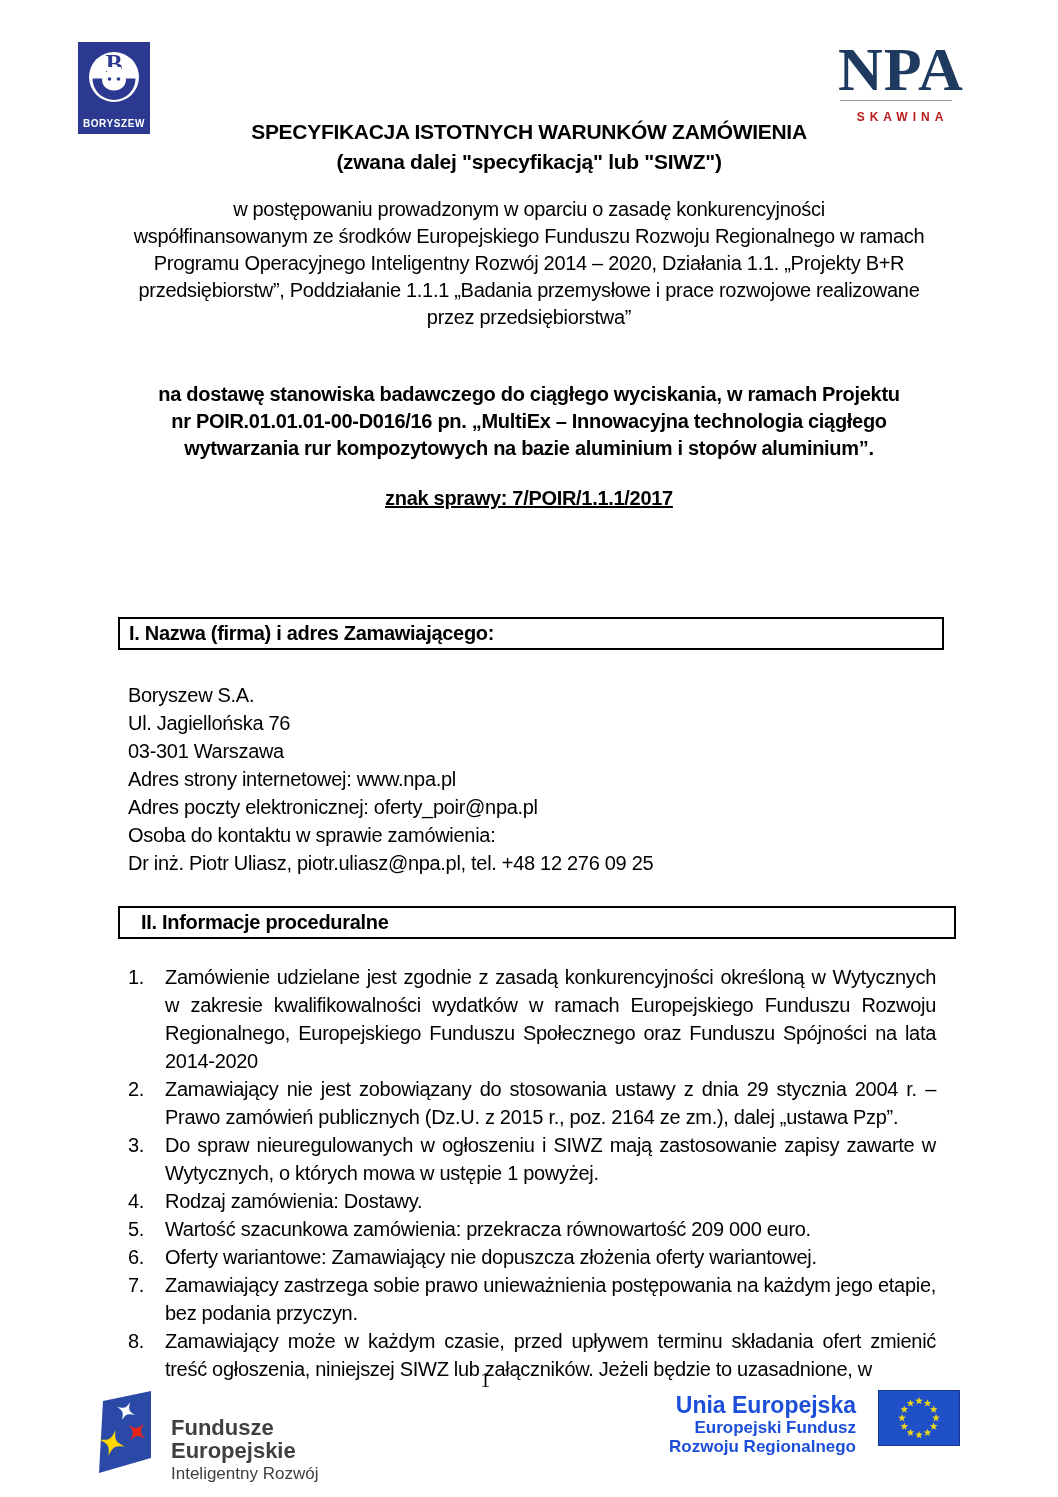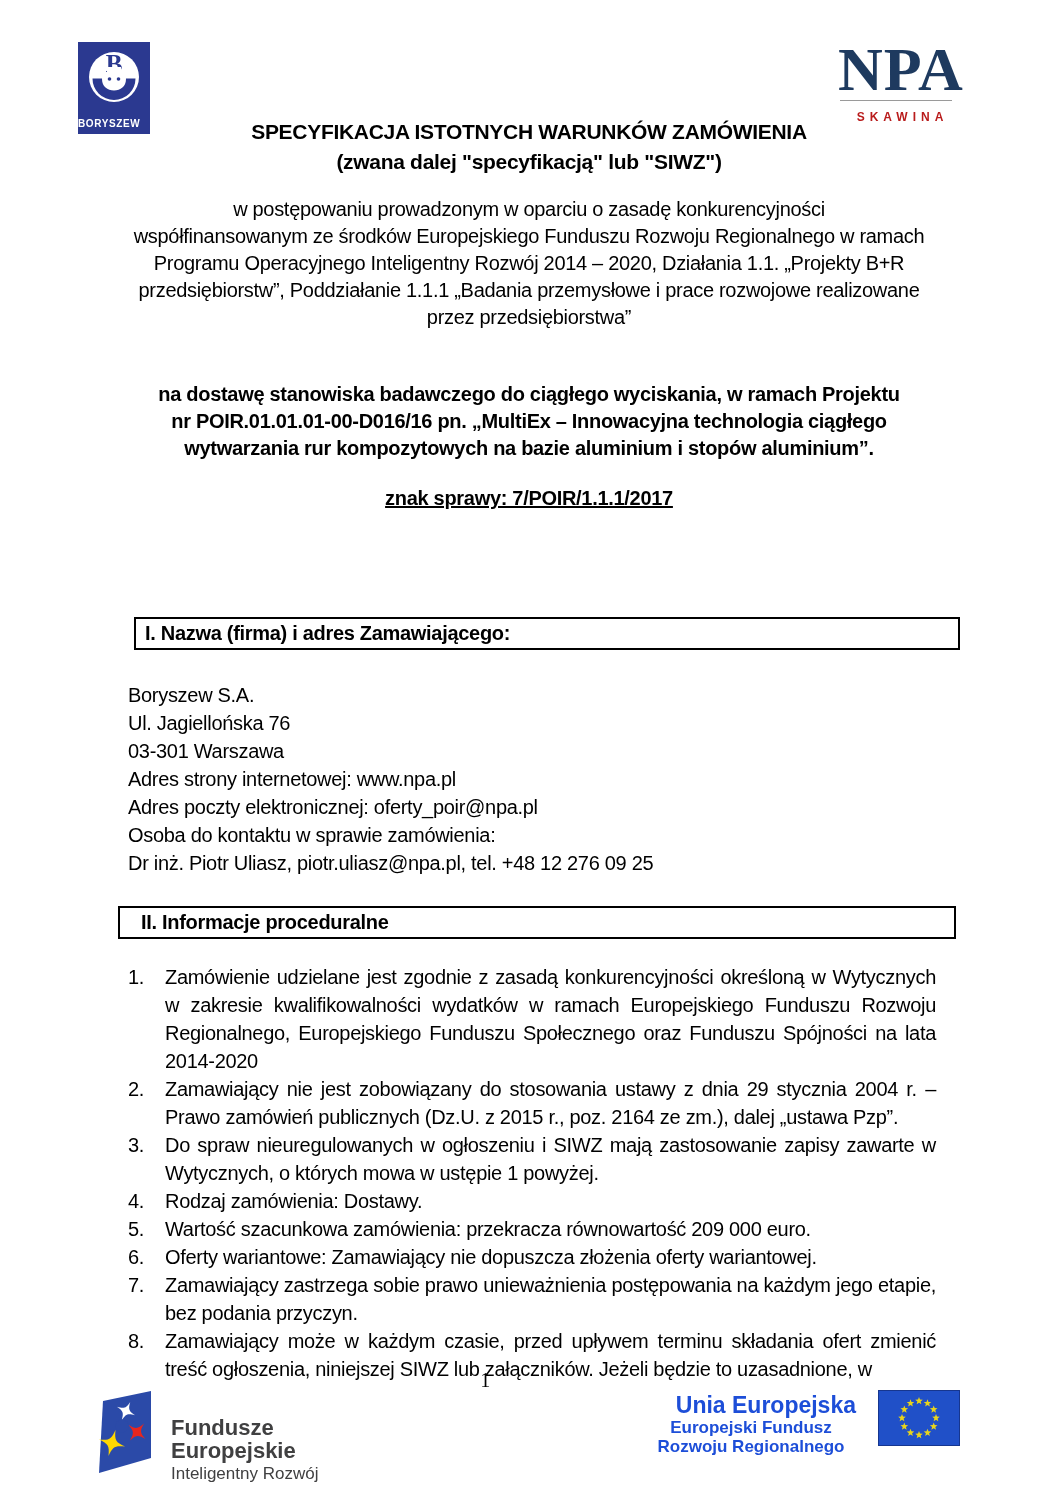--- a/index.html
+++ b/index.html
@@ -4,60 +4,60 @@
 <style>
   html,body{margin:0;padding:0;background:#ffffff;}
   .page{
     position:relative;width:1058px;height:1497px;background:#fff;
     font-family:"Liberation Sans","DejaVu Sans",sans-serif;color:#000;
     letter-spacing:-0.3px;overflow:hidden;
   }
   
   .bor-logo{position:absolute;left:78px;top:42px;width:72px;height:92px;}
   .bor-logo svg{display:block;}
-  .bor-text{position:absolute;left:0;bottom:5px;width:100%;
+  .bor-text{position:absolute;left:0;bottom:5px;width:100%;text-align:center;
     color:#fff;font-weight:bold;font-size:10px;letter-spacing:0.6px;}
   .npa-logo{position:absolute;left:838px;top:46px;width:116px;text-align:center;}
   .npa-word{font-family:"Liberation Serif","DejaVu Serif",serif;font-weight:bold;
     font-size:62px;line-height:46px;color:#1e3a5f;letter-spacing:1px;}
   .npa-rule{height:1px;background:#9a9a9a;margin:8px 2px 9px 2px;}
   .npa-sub{font-size:12px;font-weight:bold;color:#b91c1c;letter-spacing:5px;margin-left:13px;}
   
   .doc-title{position:absolute;left:0;top:117px;width:100%;text-align:center;
     font-weight:bold;font-size:21px;line-height:30px;}
   .intro{position:absolute;left:104px;top:196px;width:850px;text-align:center;
     font-size:20px;line-height:27px;}
   .subject{position:absolute;left:119px;top:381px;width:820px;text-align:center;
     font-weight:bold;font-size:20px;line-height:27px;}
   .case-number{position:absolute;left:0;top:487px;width:100%;text-align:center;
     font-weight:bold;font-size:20px;text-decoration:underline;}
   
   .section-box{position:absolute;left:118px;width:813px;border:2px solid #000;
     height:29px;line-height:29px;padding-left:9px;font-weight:bold;font-size:20px;background:#fff;}
-  .box-1{top:617px;margin-left:16px;}
+  .box-1{top:617px;}
   .box-2{top:906px;padding-left:21px;}
   
   .address{position:absolute;left:128px;top:681px;font-size:20px;line-height:28px;}
   
   .proc-list{position:absolute;left:128px;top:963px;width:808px;font-size:20px;line-height:28px;}
   .proc-item{display:flex;}
   .proc-num{flex:0 0 37px;}
   .proc-text{flex:1;text-align:justify;}
   
   .page-num{position:absolute;left:470px;top:1369px;width:30px;text-align:center;
     font-family:"Liberation Serif","DejaVu Serif",serif;font-size:20px;}
   .fe-logo{position:absolute;left:95px;top:1388px;display:flex;}
   .fe-flag{width:62px;height:88px;}
   .fe-text{margin-left:14px;margin-top:28px;color:#404041;}
   .fe-l1,.fe-l2{font-weight:bold;font-size:22px;line-height:23px;letter-spacing:0;}
   .fe-l3{font-size:17px;line-height:24px;letter-spacing:0;}
   .eu-block{position:absolute;left:646px;top:1390px;display:flex;align-items:flex-start;}
   .eu-text{width:210px;text-align:right;color:#1d4ed8;margin-top:2px;}
   .eu-l1{font-weight:bold;font-size:23px;line-height:26px;letter-spacing:0;}
-  .eu-l2,.eu-l3{font-weight:bold;font-size:17px;line-height:19px;letter-spacing:0;text-align:center;}
+  .eu-l2,.eu-l3{font-weight:bold;font-size:17px;line-height:19px;letter-spacing:0;}
   .eu-flag{margin-left:22px;margin-top:0;}
 </style>
 </head>
 <body>
 
 <div class="page">
 
   <div class="bor-logo">
     <svg width="72" height="92" viewBox="0 0 72 92">
       <rect width="72" height="92" fill="#2b3990"></rect>

